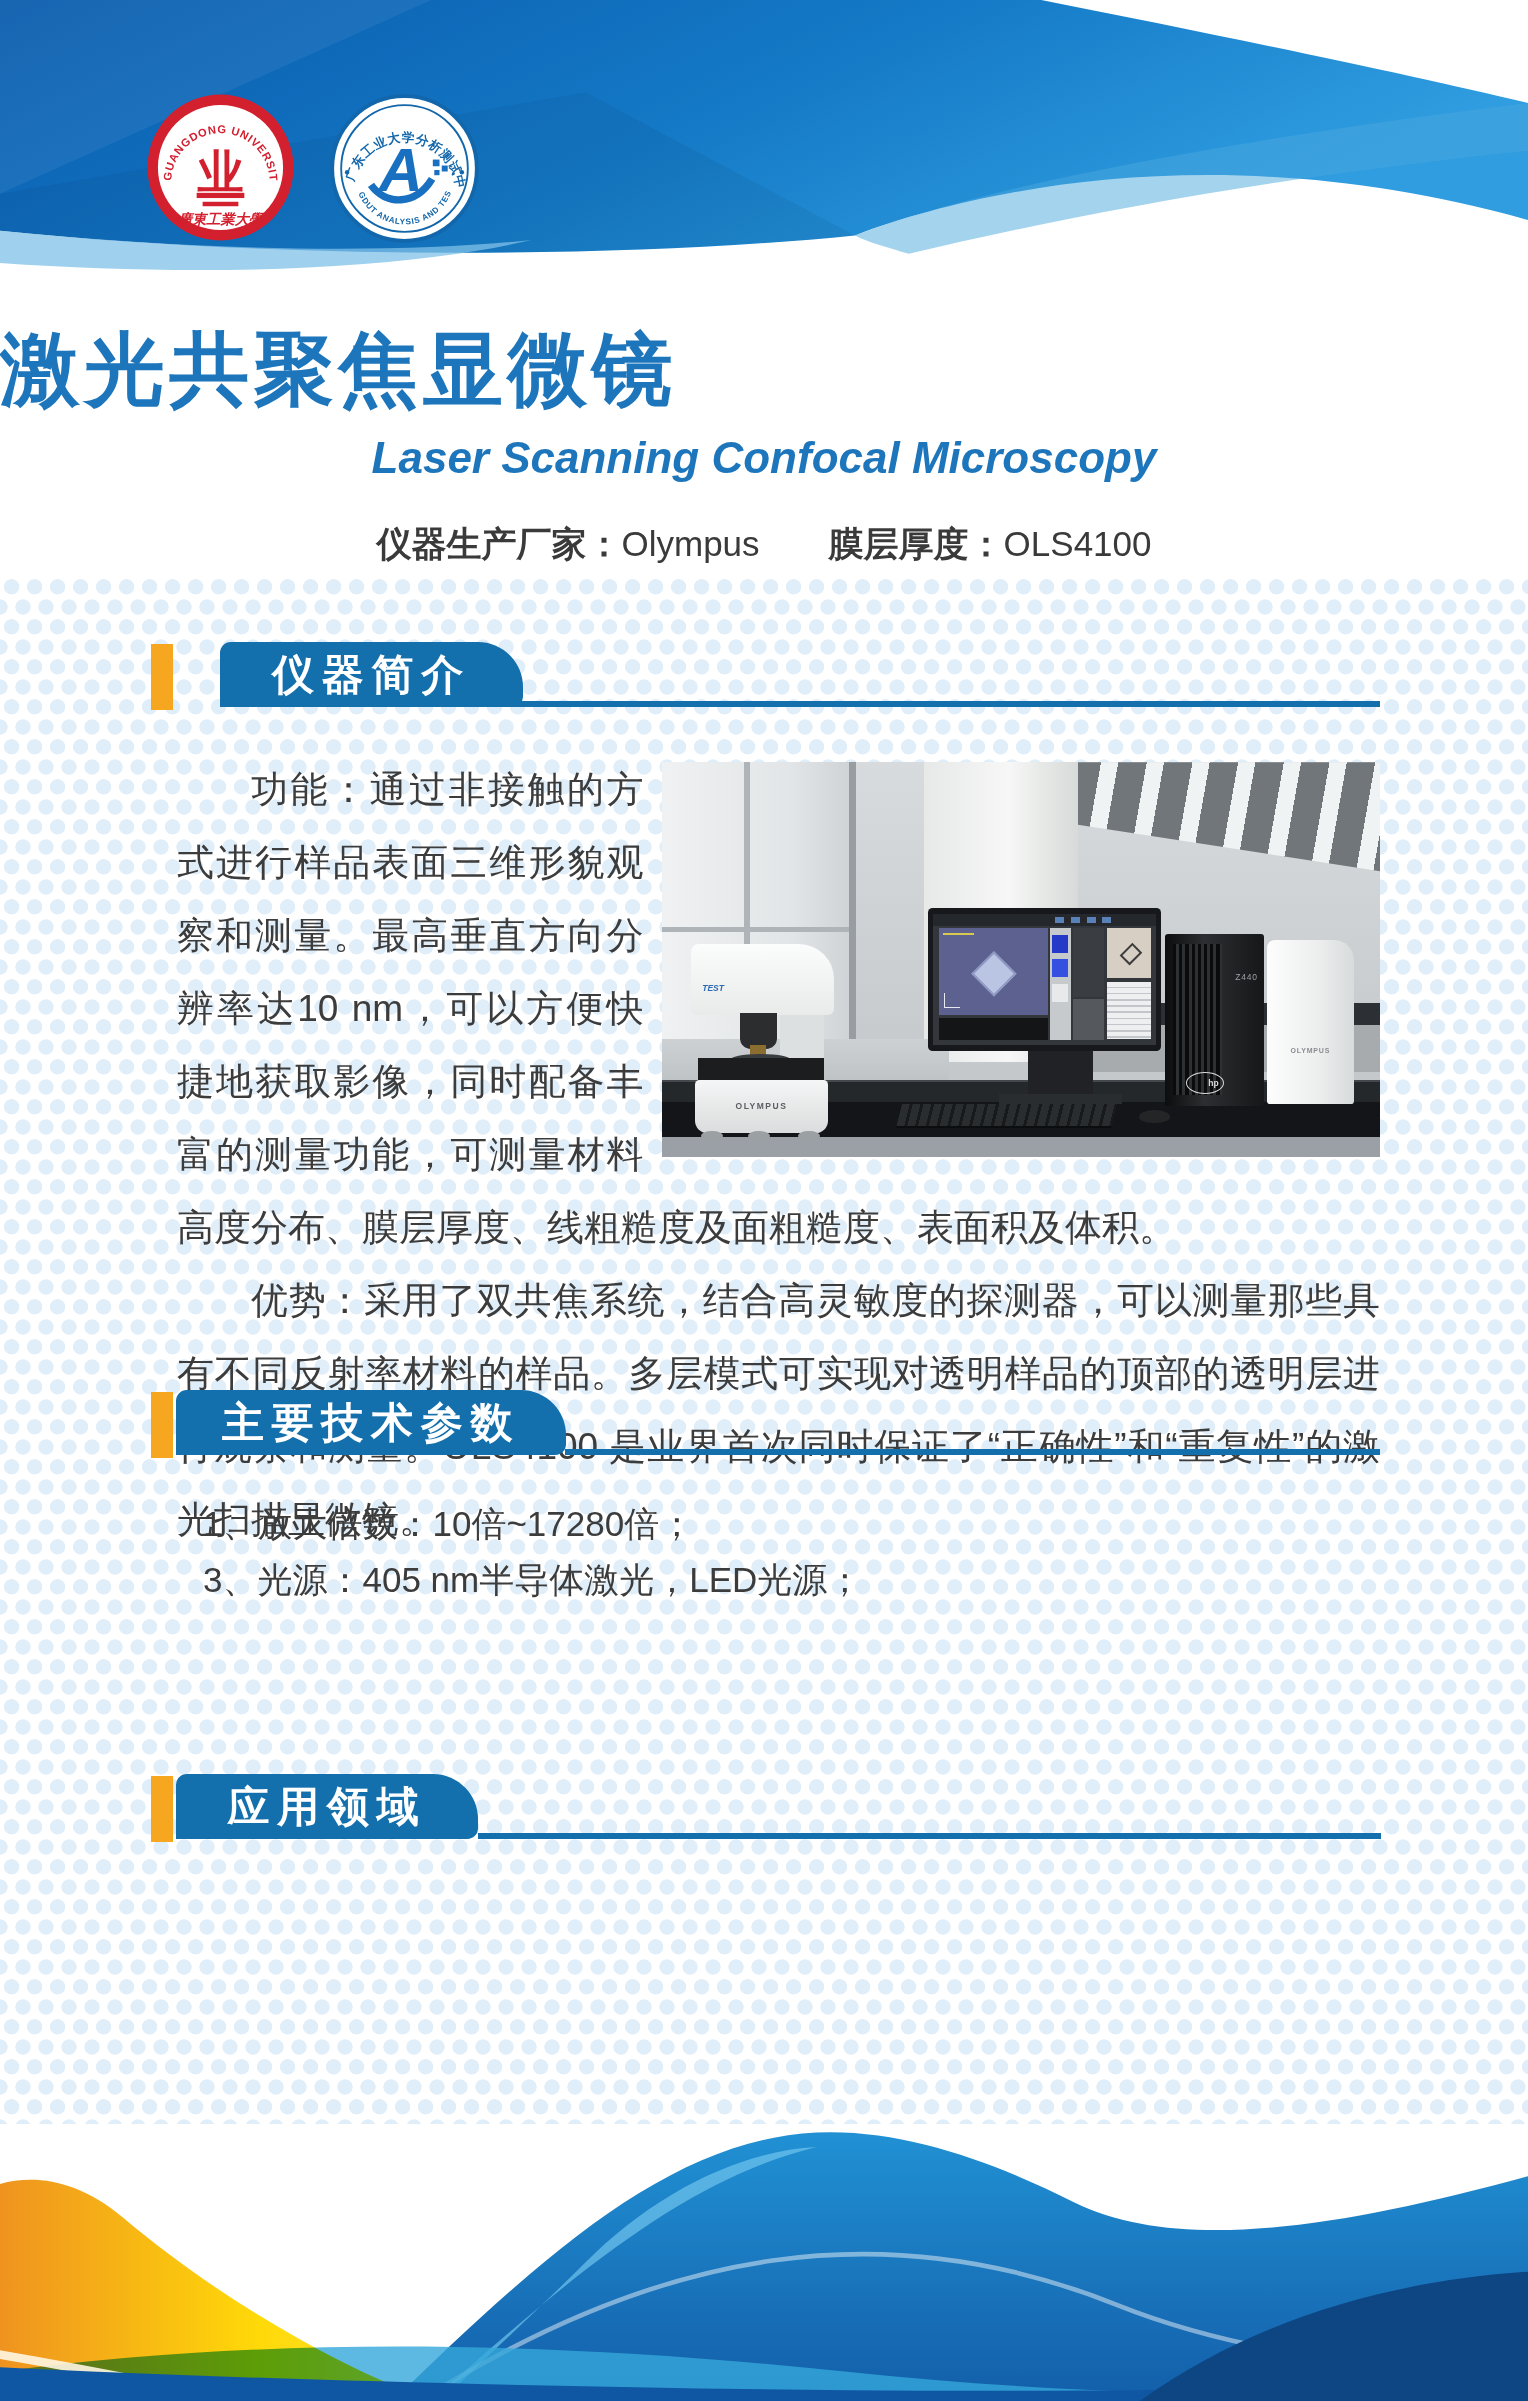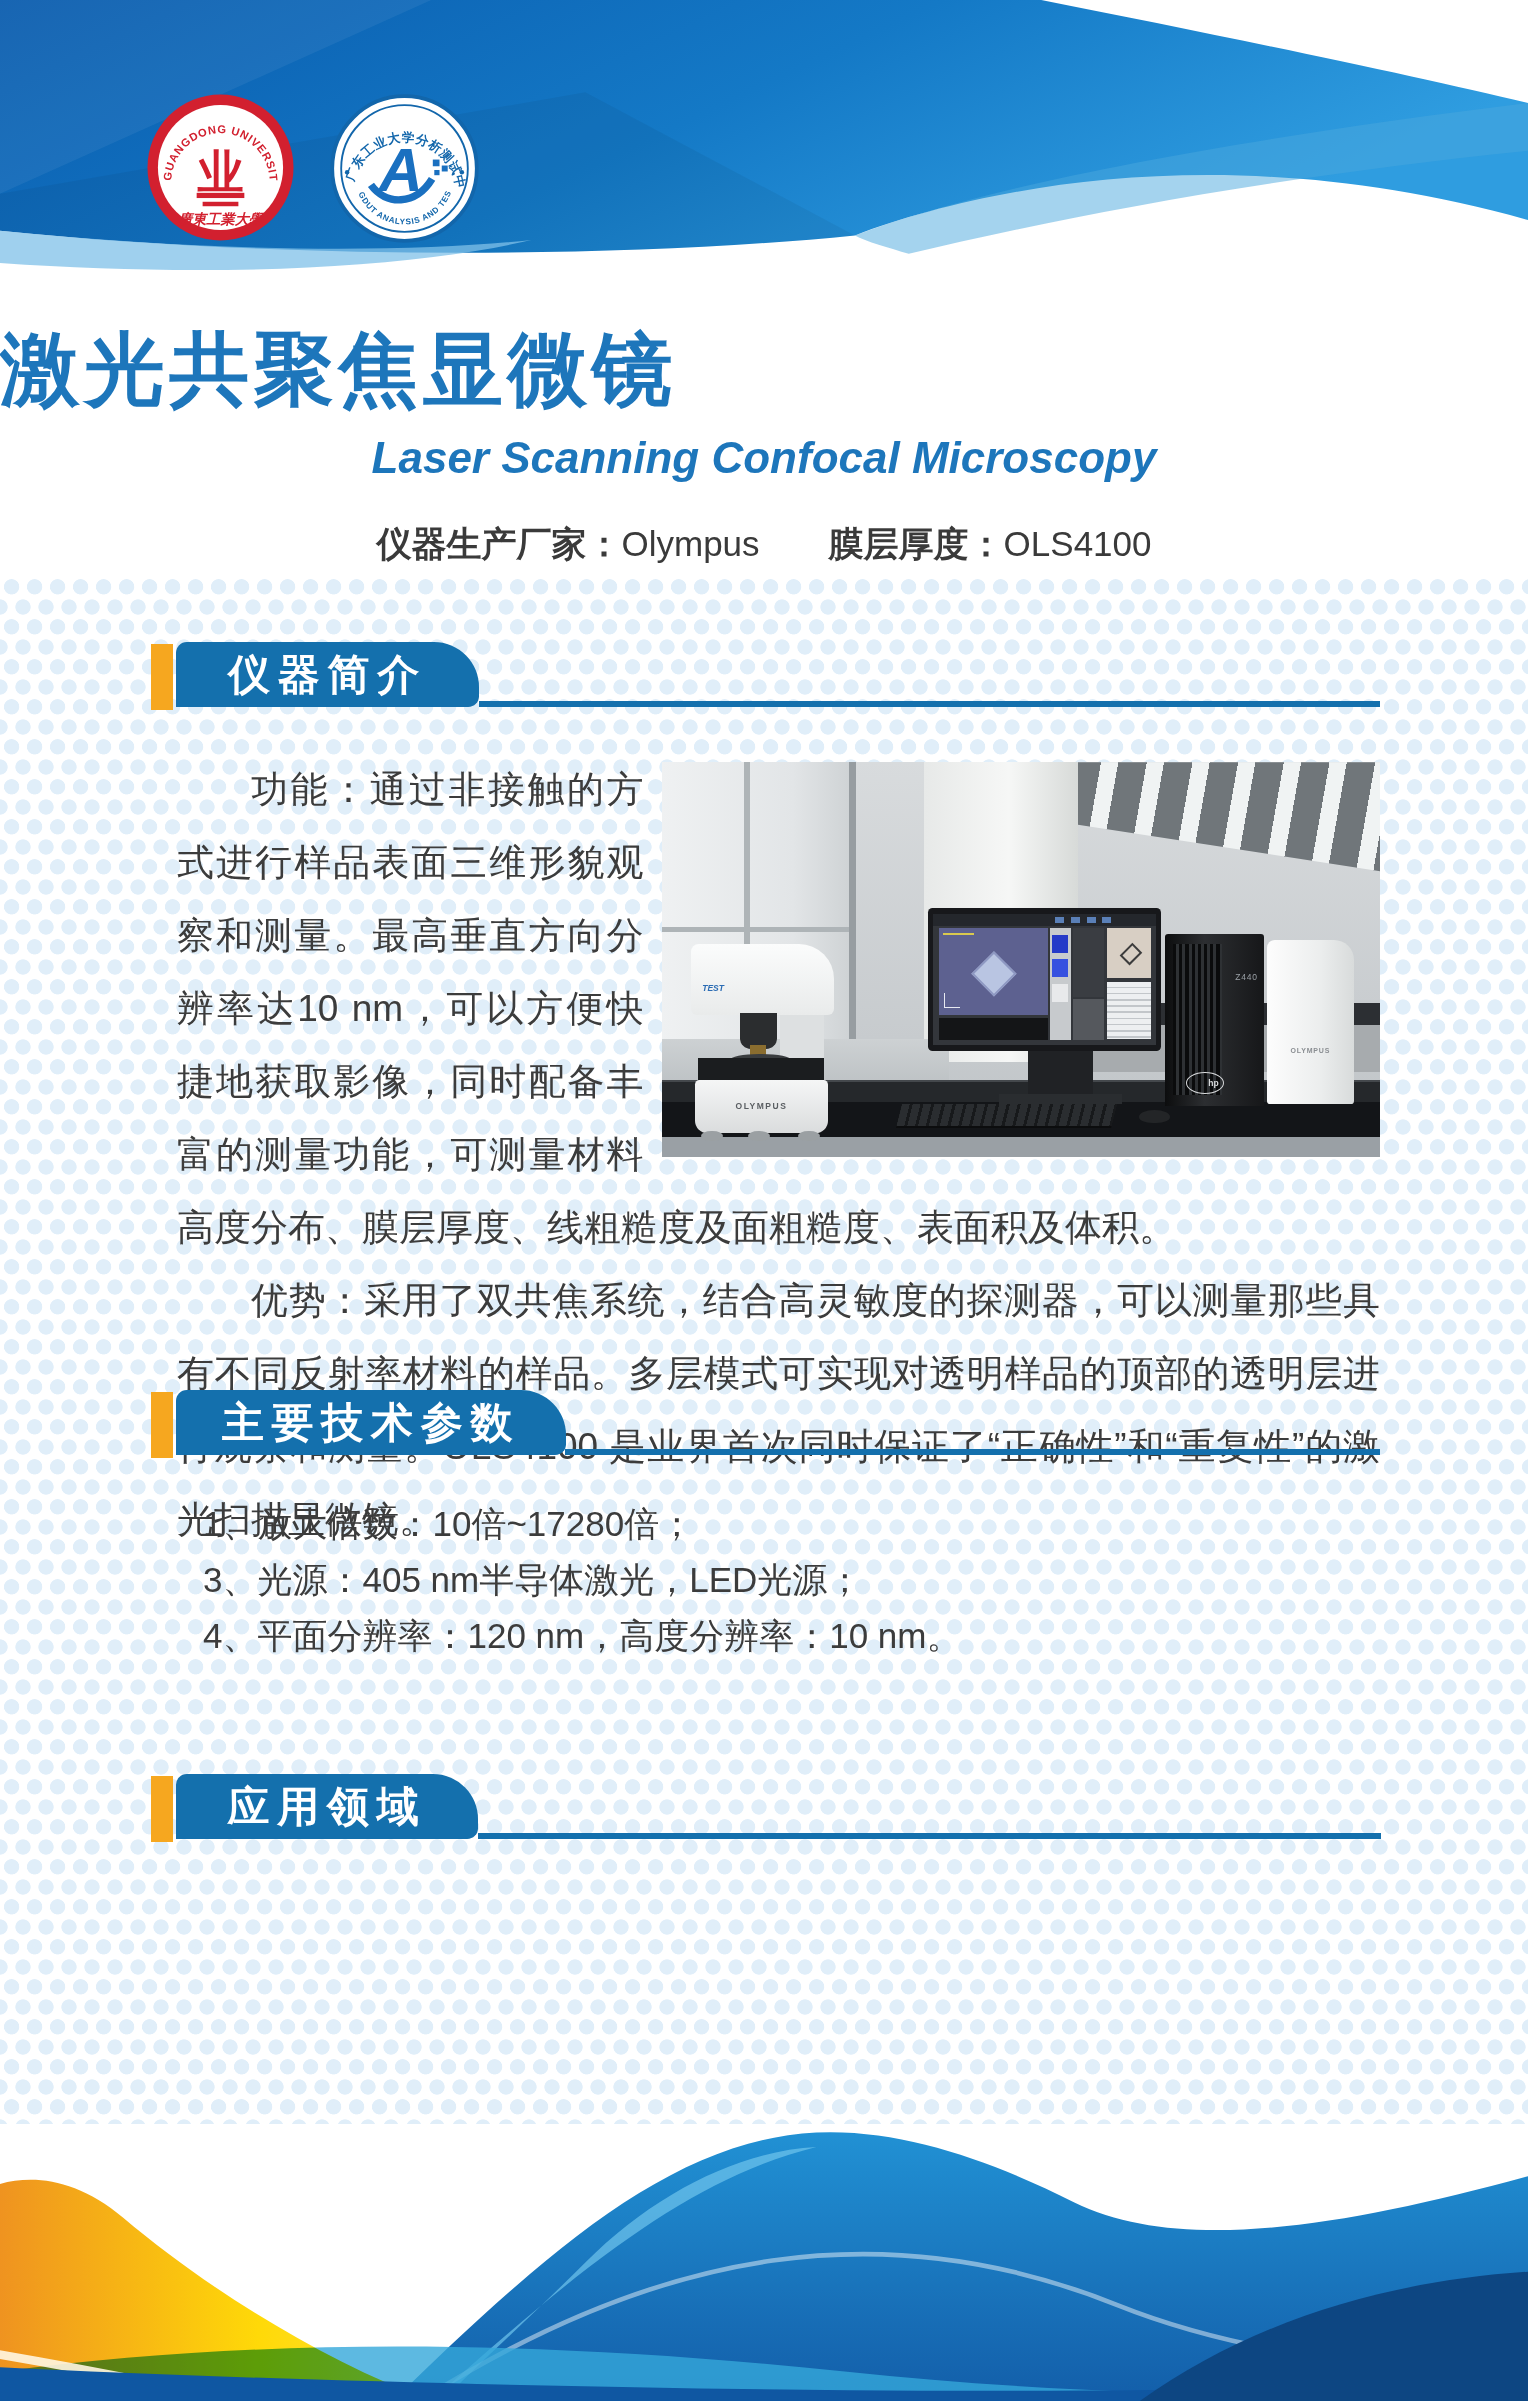--- a/index.html
+++ b/index.html
@@ -32,21 +32,21 @@
   #meta-line .cjk{font-weight:bold;}
   #meta-line .gap{display:inline-block;width:69px;}
 
   
   .sec-header{position:absolute;left:151px;z-index:2;height:71px;}
   .sec-bar{position:absolute;left:0;top:1.5px;width:21.6px;height:66px;background:#f6a71f;}
   .sec-box{position:absolute;left:25px;top:0;height:65px;background:#1470ad;
     border-radius:10.8px 45px 10.8px 0;color:#fff;font-size:42px;font-weight:bold;
     letter-spacing:7.7px;text-align:center;line-height:66px;}
   .sec-line{position:absolute;top:59px;height:6.2px;background:#1470ad;}
-  #sec1{top:642px;} #sec1 .sec-box{width:303px;} #sec1 .sec-line{left:328px;width:901px;}
+  #sec1{top:642px;} #sec1 .sec-box{width:303px;margin-left:44px;} #sec1 .sec-line{left:328px;width:901px;}
   #sec2{top:1390px;} #sec2 .sec-box{width:390px;} #sec2 .sec-line{left:414px;width:815px;}
   #sec3{top:1774px;} #sec3 .sec-box{width:302px;} #sec3 .sec-line{left:327px;width:903px;}
 
   
   .bodytext{color:#3c3c3c;font-size:37px;line-height:73px;text-align:justify;}
   .bodytext p{margin:0;text-indent:2em;}
   #intro-wrap{position:absolute;left:177px;top:753px;width:1203px;z-index:2;}
   #apps-wrap{position:absolute;left:177px;top:1870px;width:1203px;z-index:2;}
   #specs-list{position:absolute;left:203px;top:1496px;width:1078px;z-index:2;
     color:#3c3c3c;font-size:35px;line-height:56px;list-style:none;margin:0;padding:0;}
@@ -302,21 +302,20 @@
 
   <div id="sec2" class="sec-header">
     <div class="sec-bar"></div>
     <div class="sec-box">主要技术参数</div>
     <div class="sec-line"></div>
   </div>
 
   <ul id="specs-list">
     <li>1、放大倍数：10倍~17280倍；</li>
     <li>3、光源：405 nm半导体激光，LED光源；</li>
-    <li>4、平面分辨率：120 nm，高度分辨率：10 nm。</li>
   </ul>
 
   <div id="sec3" class="sec-header">
     <div class="sec-bar"></div>
     <div class="sec-box">应用领域</div>
     <div class="sec-line"></div>
   </div>
 
 
 </div>

